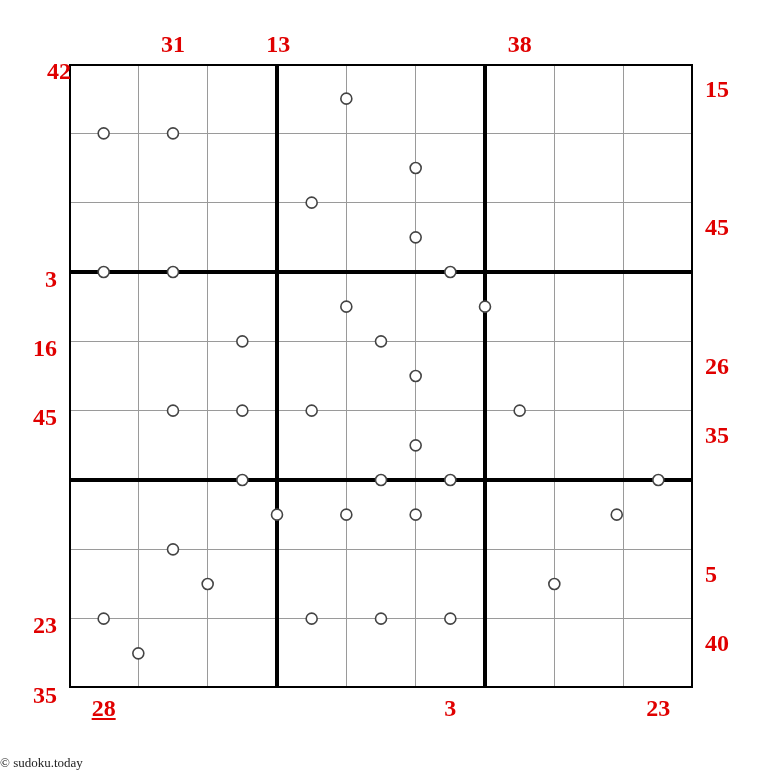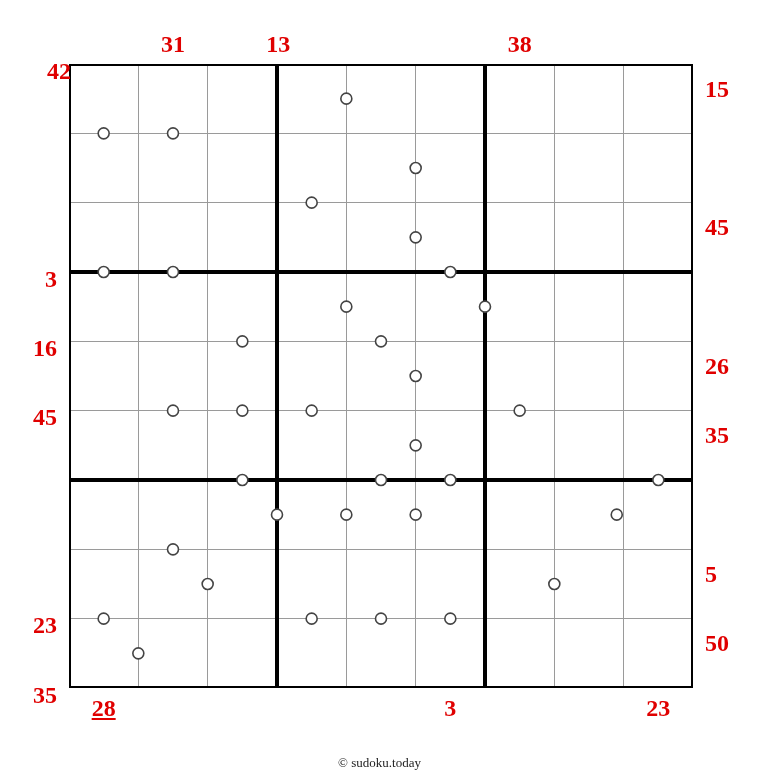--- a/index.html
+++ b/index.html
@@ -46,21 +46,21 @@
   .clue.top    { transform: translate(-50%, -100%); }
   .clue.bottom { transform: translate(-50%, 0%); }
   .clue.left   { transform: translate(-100%, -50%); }
   .clue.right  { transform: translate(0%, -50%); margin-top: 18px; }
 
   #footer {
     position: absolute;
     left: 0;
     top: 755px;
     width: 759px;
-    text-align: center;
+    text-align: left;
     font-family: "Liberation Serif", serif;
     font-size: 13px;
     color: #222222;
   }
 </style>
 </head>
 <body>
 
 <div id="page">
 
@@ -141,18 +141,18 @@
       <div class="clue left" style="left: 57px; top: 278.667px;">3</div>
       <div class="clue left" style="left: 57px; top: 348px;">16</div>
       <div class="clue left" style="left: 57px; top: 417.333px;">45</div>
       <div class="clue left" style="left: 57px; top: 625.333px;">23</div>
       <div class="clue left" style="left: 57px; top: 694.667px;">35</div>
       <div class="clue right" style="left: 705px; top: 70.6667px;">15</div>
       <div class="clue right" style="left: 705px; top: 209.333px;">45</div>
       <div class="clue right" style="left: 705px; top: 348px;">26</div>
       <div class="clue right" style="left: 705px; top: 417.333px;">35</div>
       <div class="clue right" style="left: 705px; top: 556px;">5</div>
-      <div class="clue right" style="left: 705px; top: 625.333px;">50</div>
+      <div class="clue right" style="left: 705px; top: 625.333px;">40</div>
     </div>
 
   <div id="footer">© sudoku.today</div>
 
 </div>
 
 </body></html>

